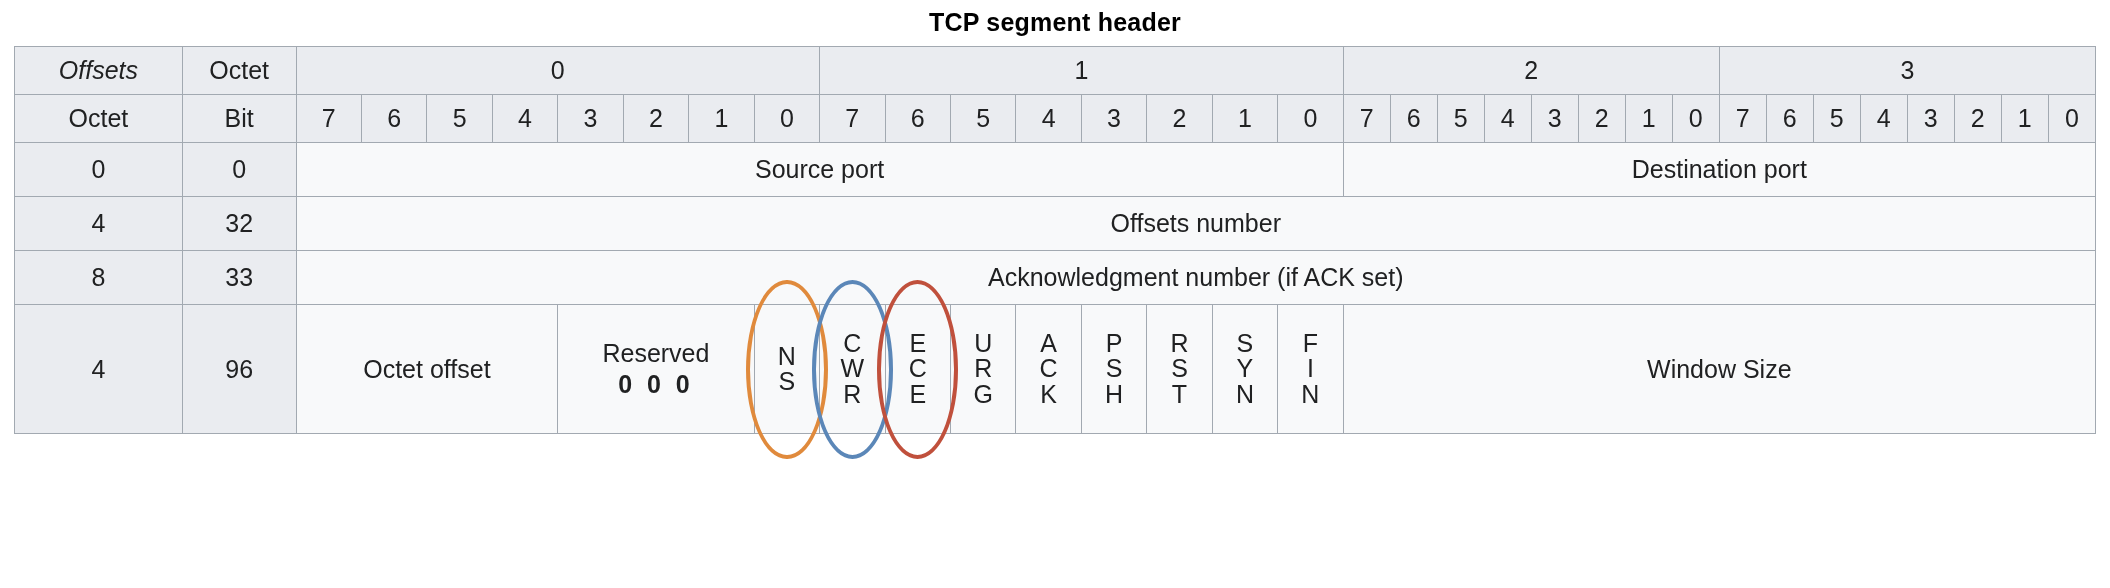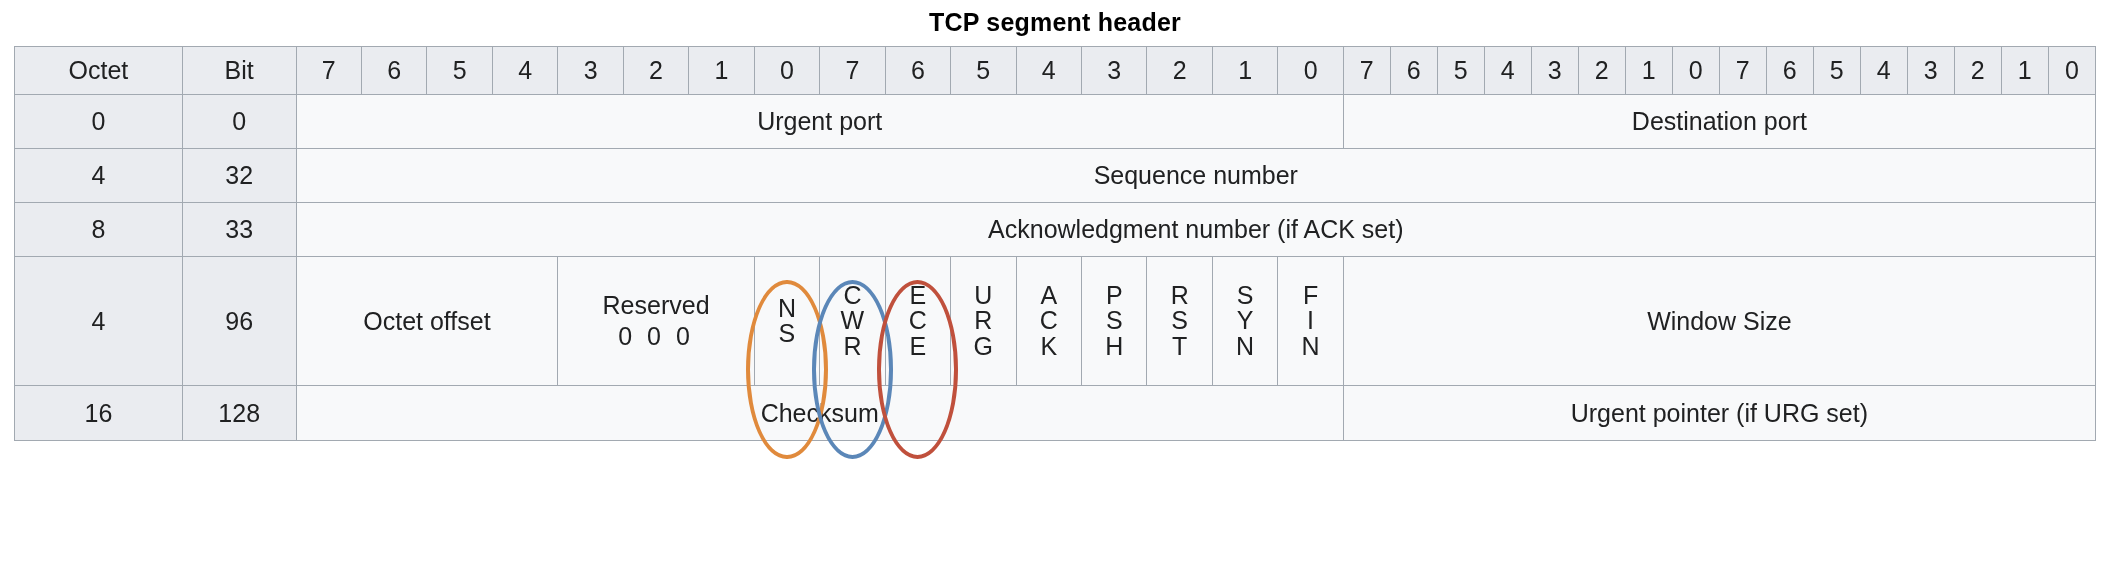--- a/index.html
+++ b/index.html
@@ -91,21 +91,21 @@
     font-size: 25px;
     letter-spacing: 0;
   }
   .vert span { display: block; }
 
   .reserved-cell {
     line-height: 1.35;
   }
   .reserved-zeros {
     display: block;
-    font-weight: normal;
+    font-weight: bold;
     letter-spacing: 4px;
     margin-top: 2px;
   }
 
   
   .overlay {
     position: absolute;
     left: 0;
     top: 0;
     width: 2110px;
@@ -159,20 +159,28 @@
           <col style="width: 33.9px;">
           <col style="width: 33.9px;">
           <col style="width: 33.9px;">
           <col style="width: 33.9px;">
           <col style="width: 33.9px;">
           <col style="width: 33.9px;">
           <col style="width: 33.9px;">
           <col style="width: 33.9px;">
         </colgroup>
       <tbody id="tbody">
+          <tr class="row-octet-head">
+            <td class="hdr-italic">Offsets</td>
+            <td class="hdr-blue">Octet</td>
+            <td class="hdr" colspan="8">0</td>
+            <td class="hdr" colspan="8">1</td>
+            <td class="hdr" colspan="8">2</td>
+            <td class="hdr" colspan="8">3</td>
+          </tr>
           <tr class="row-bit-head">
             <td class="hdr">Octet</td>
             <td class="hdr-blue">Bit</td>
             <td class="bitcell">7</td>
             <td class="bitcell">6</td>
             <td class="bitcell">5</td>
             <td class="bitcell">4</td>
             <td class="bitcell">3</td>
             <td class="bitcell">2</td>
             <td class="bitcell">1</td>
@@ -198,27 +206,27 @@
             <td class="bitcell">5</td>
             <td class="bitcell">4</td>
             <td class="bitcell">3</td>
             <td class="bitcell">2</td>
             <td class="bitcell">1</td>
             <td class="bitcell">0</td>
           </tr>
           <tr class="row-data">
             <td class="hdr">0</td>
             <td class="hdr">0</td>
-            <td colspan="16">Urgent port</td>
+            <td colspan="16">Source port</td>
             <td colspan="16">Destination port</td>
           </tr>
           <tr class="row-data">
             <td class="hdr">4</td>
             <td class="hdr">32</td>
-            <td colspan="32">Sequence number</td>
+            <td colspan="32">Offsets number</td>
           </tr>
           <tr class="row-data">
             <td class="hdr">8</td>
             <td class="hdr">33</td>
             <td colspan="32">Acknowledgment number (if ACK set)</td>
           </tr>
           <tr class="row-flags">
             <td class="hdr">4</td>
             <td class="hdr">96</td>
             <td colspan="4">Octet offset</td>
@@ -280,26 +288,20 @@
             </td>
             <td colspan="1">
               <span class="vert">
                 <span>F</span>
                 <span>I</span>
                 <span>N</span>
               </span>
             </td>
             <td colspan="16">Window Size</td>
           </tr>
-          <tr class="row-checksum">
-            <td class="hdr">16</td>
-            <td class="hdr">128</td>
-            <td colspan="16">Checksum</td>
-            <td colspan="16">Urgent pointer (if URG set)</td>
-          </tr>
         </tbody>
     </table>
   </div>
 
   <div class="overlay">
     <div class="ellipse" id="ell-ns" style="left: 746.094px; top: 279.5px; width: 81.4844px; height: 179px; border-color: rgb(224, 138, 60); box-sizing: border-box;"></div>
     <div class="ellipse" id="ell-cwr" style="left: 811.578px; top: 279.5px; width: 81.4375px; height: 179px; border-color: rgb(91, 135, 184); box-sizing: border-box;"></div>
     <div class="ellipse" id="ell-ece" style="left: 877.016px; top: 279.5px; width: 81.4375px; height: 179px; border-color: rgb(192, 80, 60); box-sizing: border-box;"></div>
   </div>
 

